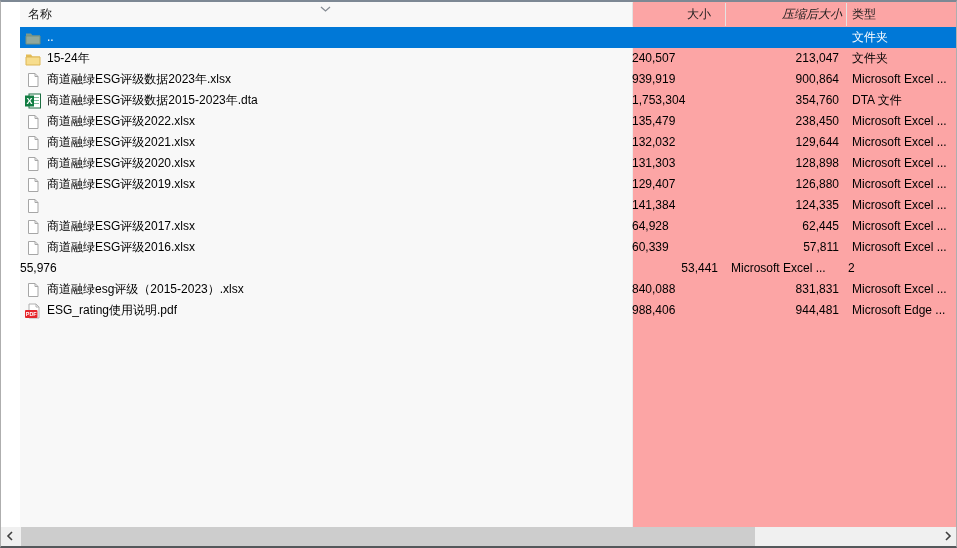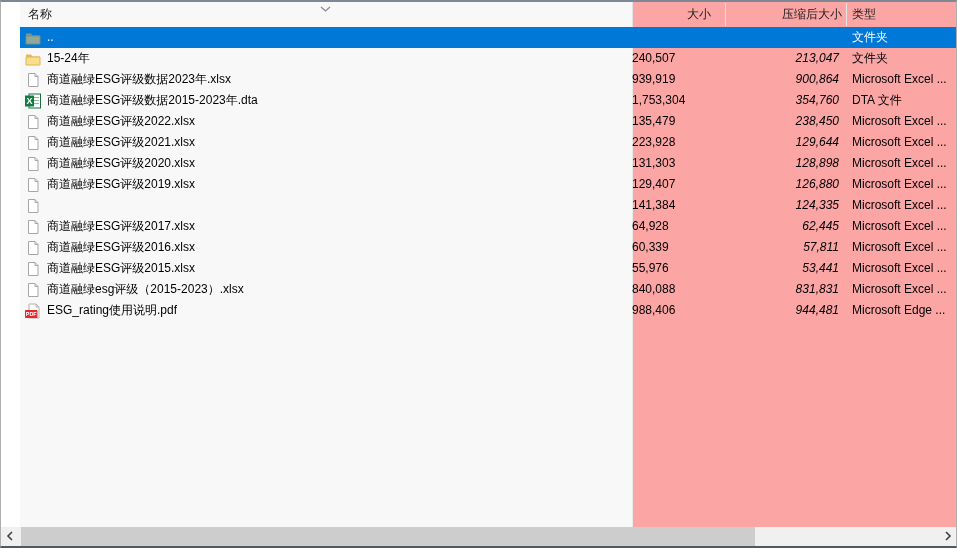--- a/index.html
+++ b/index.html
@@ -21,33 +21,33 @@
   .vline      { position:absolute; top:0; bottom:0; width:1px; background:#ebebeb; }
   .vline.v1   { left:612px; }
   .vline.v2   { left:945px; }
 
   .grid { display:grid; grid-template-columns:612px 93px 121px 119px 12px; position:relative; }
 
   .header { height:25px; position:relative; z-index:2; }
   .header .hcell { display:flex; align-items:center; height:25px; overflow:hidden; white-space:nowrap; color:#1b1b1b; }
   .h-name   { padding-left:8px; }
   .h-size   { justify-content:flex-end; padding-right:14px;font-family:Liberation Mono, monospace; }
-  .h-packed { justify-content:flex-end; padding-right:4px; }
+  .h-packed { justify-content:flex-end; padding-right:4px;font-style:italic; }
   .h-type   { padding-left:6px; }
   .h-mod    { padding-left:2px; }
   .hsep { position:absolute; top:1px; height:23px; width:1px; background:#e3e3e3; }
   .hsep.s1{ left:612px; } .hsep.s2{ left:705px; } .hsep.s3{ left:826px; } .hsep.s4{ left:945px; }
   .sort-ind { position:absolute; left:300px; top:0px; width:14px; height:8px; z-index:3; }
 
   .rows { position:relative; z-index:1; }
   .row { height:21px; line-height:21px; cursor:default; }
   .row .cell { overflow:hidden; white-space:nowrap; height:21px; }
   .c-name   { display:flex; align-items:center; gap:6px; padding-left:5px; }
   .c-size   { padding-right:7px; }
-  .c-packed { text-align:right; padding-right:7px;font-style:italic; }
+  .c-packed { text-align:right; padding-right:7px; }
   .c-type   { padding-left:6px; }
   .c-mod    { padding-left:2px; }
   .fname { overflow:hidden; white-space:nowrap; }
 
   .row.selected { background:linear-gradient(90deg,#0078d7 0,#0078d7 953px,transparent 953px); color:#fff; }
 
   .icon { width:16px; height:16px; flex:0 0 16px; display:inline-flex; align-items:center; justify-content:center; }
   .icon svg { display:block; }
 
   
@@ -169,21 +169,21 @@
   <div class="row grid">
     <div class="cell c-name">
       <span class="icon">
               <svg width="16" height="16" viewBox="0 0 16 16">
                 <path d="M3.5 1.5h6.5l3 3v10h-9.5z" fill="#ffffff" stroke="#a6a6a6" stroke-width="1"></path>
                 <path d="M10 1.5v3h3" fill="none" stroke="#a6a6a6" stroke-width="1"></path>
               </svg>
             </span>
       <span class="fname">商道融绿ESG评级2021.xlsx</span>
     </div>
-    <div class="cell c-size">223,928</div>
+    <div class="cell c-size">132,032</div>
     <div class="cell c-packed">129,644</div>
     <div class="cell c-type">Microsoft Excel ...</div>
     <div class="cell c-mod">2</div>
   </div>
 
   <div class="row grid">
     <div class="cell c-name">
       <span class="icon">
               <svg width="16" height="16" viewBox="0 0 16 16">
                 <path d="M3.5 1.5h6.5l3 3v10h-9.5z" fill="#ffffff" stroke="#a6a6a6" stroke-width="1"></path>
@@ -255,29 +255,20 @@
             </span>
       <span class="fname">商道融绿ESG评级2016.xlsx</span>
     </div>
     <div class="cell c-size">60,339</div>
     <div class="cell c-packed">57,811</div>
     <div class="cell c-type">Microsoft Excel ...</div>
     <div class="cell c-mod">2</div>
   </div>
 
   <div class="row grid">
-    <div class="cell c-name">
-      <span class="icon">
-              <svg width="16" height="16" viewBox="0 0 16 16">
-                <path d="M3.5 1.5h6.5l3 3v10h-9.5z" fill="#ffffff" stroke="#a6a6a6" stroke-width="1"></path>
-                <path d="M10 1.5v3h3" fill="none" stroke="#a6a6a6" stroke-width="1"></path>
-              </svg>
-            </span>
-      <span class="fname">商道融绿ESG评级2015.xlsx</span>
-    </div>
     <div class="cell c-size">55,976</div>
     <div class="cell c-packed">53,441</div>
     <div class="cell c-type">Microsoft Excel ...</div>
     <div class="cell c-mod">2</div>
   </div>
 
   <div class="row grid">
     <div class="cell c-name">
       <span class="icon">
               <svg width="16" height="16" viewBox="0 0 16 16">

